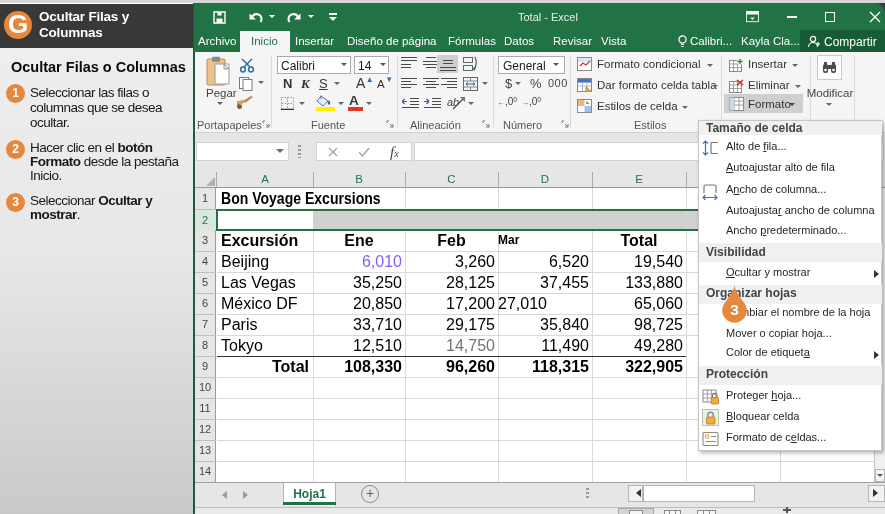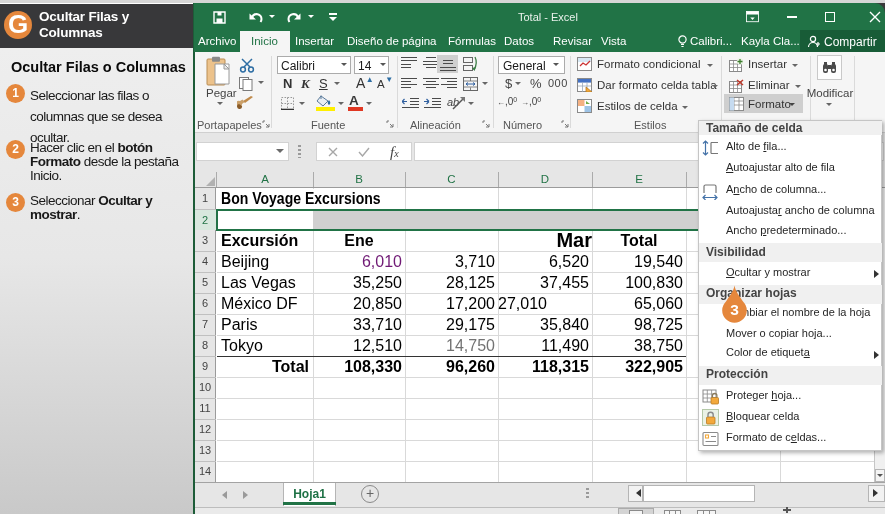--- a/index.html
+++ b/index.html
@@ -12,21 +12,21 @@
 <body>
 <div id="p">
 
 <div style="left:0;top:0;width:885px;height:3px;background:#d6d6d6"></div>
 <div style="left:0;top:4px;width:194px;height:44px;background:#38383a"></div>
 <div style="left:4px;top:11px;width:28px;height:28px;border-radius:50%;background:#e5873c;color:#fff;font-size:26px;font-weight:bold;text-align:center;line-height:27px">G</div>
 <div class="tx" style="left:39px;top:9px;color:#fff;font-size:13.5px;letter-spacing:-0.2px;font-weight:bold;line-height:16px">Ocultar Filas y<br>Columnas</div>
 <div style="left:0;top:48px;width:193px;height:466px;background:linear-gradient(#eeeeee,#e7e7e7 45%,#c9c9c9)"></div>
 <div class="tx" style="left:11px;top:59px;color:#0a0a0a;font-size:14.5px;font-weight:bold">Ocultar Filas o Columnas</div>
 <div style="left:6px;top:84px;width:19px;height:19px;border-radius:50%;background:#e5873c;color:#fff;font-size:12px;font-weight:bold;text-align:center;line-height:19px">1</div>
-<div style="left:30px;top:85px;width:150px;color:#191919;font-size:13.5px;letter-spacing:-0.5px;line-height:21px">Seleccionar las filas o columnas que se desea ocultar.</div>
+<div style="left:30px;top:85px;width:150px;color:#191919;font-size:13.5px;letter-spacing:-0.5px;line-height:15px">Seleccionar las filas o columnas que se desea ocultar.</div>
 <div style="left:6px;top:140px;width:19px;height:19px;border-radius:50%;background:#e5873c;color:#fff;font-size:12px;font-weight:bold;text-align:center;line-height:19px">2</div>
 <div style="left:30px;top:141px;width:163px;color:#191919;font-size:13.5px;letter-spacing:-0.5px;line-height:14.2px">Hacer clic en el <b>botón Formato</b> desde la pestaña Inicio.</div>
 <div style="left:6px;top:193px;width:19px;height:19px;border-radius:50%;background:#e5873c;color:#fff;font-size:12px;font-weight:bold;text-align:center;line-height:19px">3</div>
 <div style="left:30px;top:194px;width:150px;color:#191919;font-size:13.5px;letter-spacing:-0.5px;line-height:14.2px">Seleccionar <b>Ocultar y mostrar</b>.</div>
 
 <div style="left:193px;top:3px;width:2px;height:511px;background:#1d5c38"></div>
 
 <div style="left:868px;top:3px;width:17px;height:16px;background:#3a3a3c"></div>
 <div style="left:194px;top:3px;width:691px;height:27px;background:#217346;border-top-right-radius:10px"></div>
 
@@ -369,48 +369,49 @@
 <div class="tx" style="left:195px;top:210px;width:20px;text-align:center;font-size:11px;line-height:20px;color:#217346">2</div>
 <div style="left:217px;top:211px;width:668px;height:18px;background:#d0d0d0"></div>
 <div style="left:218px;top:211px;width:95px;height:18px;background:#fff"></div>
 <div style="left:216px;top:209px;width:669px;height:2px;background:#217346"></div>
 <div style="left:216px;top:229px;width:669px;height:2px;background:#217346"></div>
 <div style="left:216px;top:209px;width:2px;height:22px;background:#217346"></div>
 
 <div class="tx" style="left:221px;top:189px;width:182px;height:20px;background:#fff;font-size:16px;font-weight:bold;line-height:20px;color:#000;transform:scaleX(0.877);transform-origin:0 0">Bon Voyage Excursions</div>
 <div class="tx" style="left:221px;top:230px;font-size:16px;font-weight:bold;line-height:21px;color:#000">Excursión</div>
 <div class="tx" style="left:313px;top:230px;width:92px;text-align:center;font-size:16px;font-weight:bold;line-height:21px;color:#000">Ene</div>
-<div class="tx" style="left:498px;top:230px;width:94px;text-align:right;font-size:20px;font-weight:bold;line-height:21px;color:#000">Mar</div>
+<div class="tx" style="left:405px;top:230px;width:93px;text-align:center;font-size:16px;font-weight:bold;line-height:21px;color:#000">Feb</div>
+<div class="tx" style="left:498px;top:230px;width:94px;text-align:left;font-size:12px;font-weight:bold;line-height:21px;color:#000">Mar</div>
 <div class="tx" style="left:592px;top:230px;width:94px;text-align:center;font-size:16px;font-weight:bold;line-height:21px;color:#000">Total</div>
 <div class="tx" style="left:221px;top:251px;font-size:16px;line-height:21px;color:#000">Beijing</div>
 <div class="tx" style="left:221px;top:272px;font-size:16px;line-height:21px;color:#000">Las Vegas</div>
 <div class="tx" style="left:221px;top:293px;font-size:16px;line-height:21px;color:#000">México DF</div>
 <div class="tx" style="left:221px;top:314px;font-size:16px;line-height:21px;color:#000">Paris</div>
 <div class="tx" style="left:221px;top:335px;font-size:16px;line-height:21px;color:#000">Tokyo</div>
 <div class="tx" style="left:217px;top:356px;width:92px;text-align:right;font-size:16px;font-weight:bold;line-height:21px;color:#000">Total</div>
-<div class="tx" style="left:313px;top:251px;width:89px;text-align:right;font-size:16px;line-height:21px;color:#701a75">6,010</div>
-<div class="tx" style="left:405px;top:251px;width:90px;text-align:right;font-size:16px;line-height:21px;color:#000">3,710</div>
+<div class="tx" style="left:313px;top:251px;width:89px;text-align:right;font-size:16px;line-height:21px;color:#8b5cf6">6,010</div>
+<div class="tx" style="left:405px;top:251px;width:90px;text-align:right;font-size:16px;line-height:21px;color:#000">3,260</div>
 <div class="tx" style="left:498px;top:251px;width:91px;text-align:right;font-size:16px;line-height:21px;color:#000">6,520</div>
 <div class="tx" style="left:592px;top:251px;width:91px;text-align:right;font-size:16px;line-height:21px;color:#000">19,540</div>
 <div class="tx" style="left:313px;top:272px;width:89px;text-align:right;font-size:16px;line-height:21px;color:#000">35,250</div>
 <div class="tx" style="left:405px;top:272px;width:90px;text-align:right;font-size:16px;line-height:21px;color:#000">28,125</div>
 <div class="tx" style="left:498px;top:272px;width:91px;text-align:right;font-size:16px;line-height:21px;color:#000">37,455</div>
-<div class="tx" style="left:592px;top:272px;width:91px;text-align:right;font-size:16px;line-height:21px;color:#000">100,830</div>
+<div class="tx" style="left:592px;top:272px;width:91px;text-align:right;font-size:16px;line-height:21px;color:#000">133,880</div>
 <div class="tx" style="left:313px;top:293px;width:89px;text-align:right;font-size:16px;line-height:21px;color:#000">20,850</div>
 <div class="tx" style="left:405px;top:293px;width:90px;text-align:right;font-size:16px;line-height:21px;color:#000">17,200</div>
 <div class="tx" style="left:498px;top:293px;width:91px;font-size:16px;line-height:21px;color:#000">27,010</div>
 <div class="tx" style="left:592px;top:293px;width:91px;text-align:right;font-size:16px;line-height:21px;color:#000">65,060</div>
 <div class="tx" style="left:313px;top:314px;width:89px;text-align:right;font-size:16px;line-height:21px;color:#000">33,710</div>
 <div class="tx" style="left:405px;top:314px;width:90px;text-align:right;font-size:16px;line-height:21px;color:#000">29,175</div>
 <div class="tx" style="left:498px;top:314px;width:91px;text-align:right;font-size:16px;line-height:21px;color:#000">35,840</div>
 <div class="tx" style="left:592px;top:314px;width:91px;text-align:right;font-size:16px;line-height:21px;color:#000">98,725</div>
 <div class="tx" style="left:313px;top:335px;width:89px;text-align:right;font-size:16px;line-height:21px;color:#000">12,510</div>
 <div class="tx" style="left:405px;top:335px;width:90px;text-align:right;font-size:16px;line-height:21px;color:#737373">14,750</div>
 <div class="tx" style="left:498px;top:335px;width:91px;text-align:right;font-size:16px;line-height:21px;color:#000">11,490</div>
-<div class="tx" style="left:592px;top:335px;width:91px;text-align:right;font-size:16px;line-height:21px;color:#000">38,750</div>
+<div class="tx" style="left:592px;top:335px;width:91px;text-align:right;font-size:16px;line-height:21px;color:#000">49,280</div>
 <div class="tx" style="left:313px;top:356px;width:89px;text-align:right;font-size:16px;font-weight:bold;line-height:21px;color:#000">108,330</div>
 <div class="tx" style="left:405px;top:356px;width:90px;text-align:right;font-size:16px;font-weight:bold;line-height:21px;color:#000">96,260</div>
 <div class="tx" style="left:498px;top:356px;width:91px;text-align:right;font-size:16px;font-weight:bold;line-height:21px;color:#000">118,315</div>
 <div class="tx" style="left:592px;top:356px;width:91px;text-align:right;font-size:16px;font-weight:bold;line-height:21px;color:#000">322,905</div>
 
 <div style="left:217px;top:356px;width:469px;height:1px;background:#333"></div>
 
 <div style="left:874px;top:188px;width:11px;height:294px;background:#f0f0f0;border-left:1px solid #c6c6c6"></div>
 <div style="left:875px;top:469px;width:10px;height:13px;background:#f4f4f4;border:1px solid #b5b5b5"></div>
 <div style="left:877px;top:474px;width:0;height:0;border:3.5px solid transparent;border-top-color:#555"></div>

